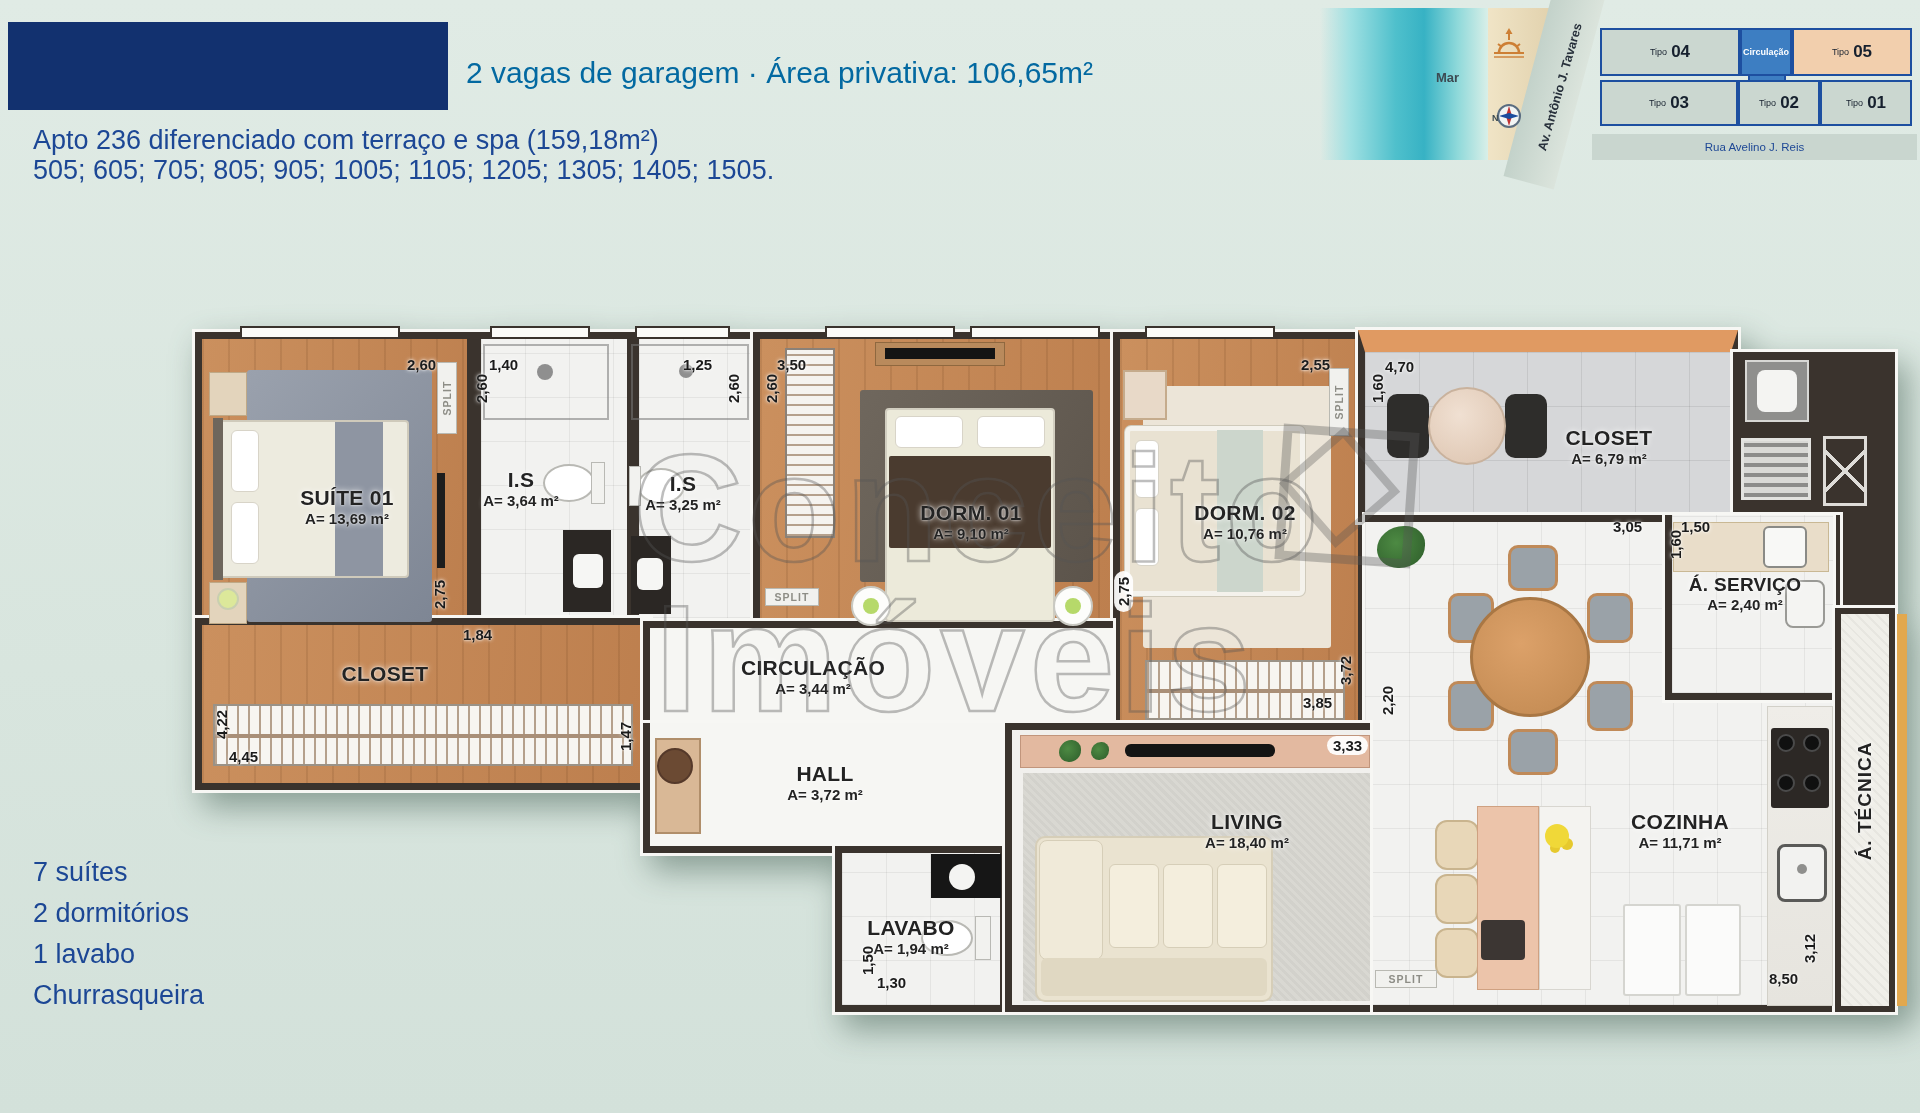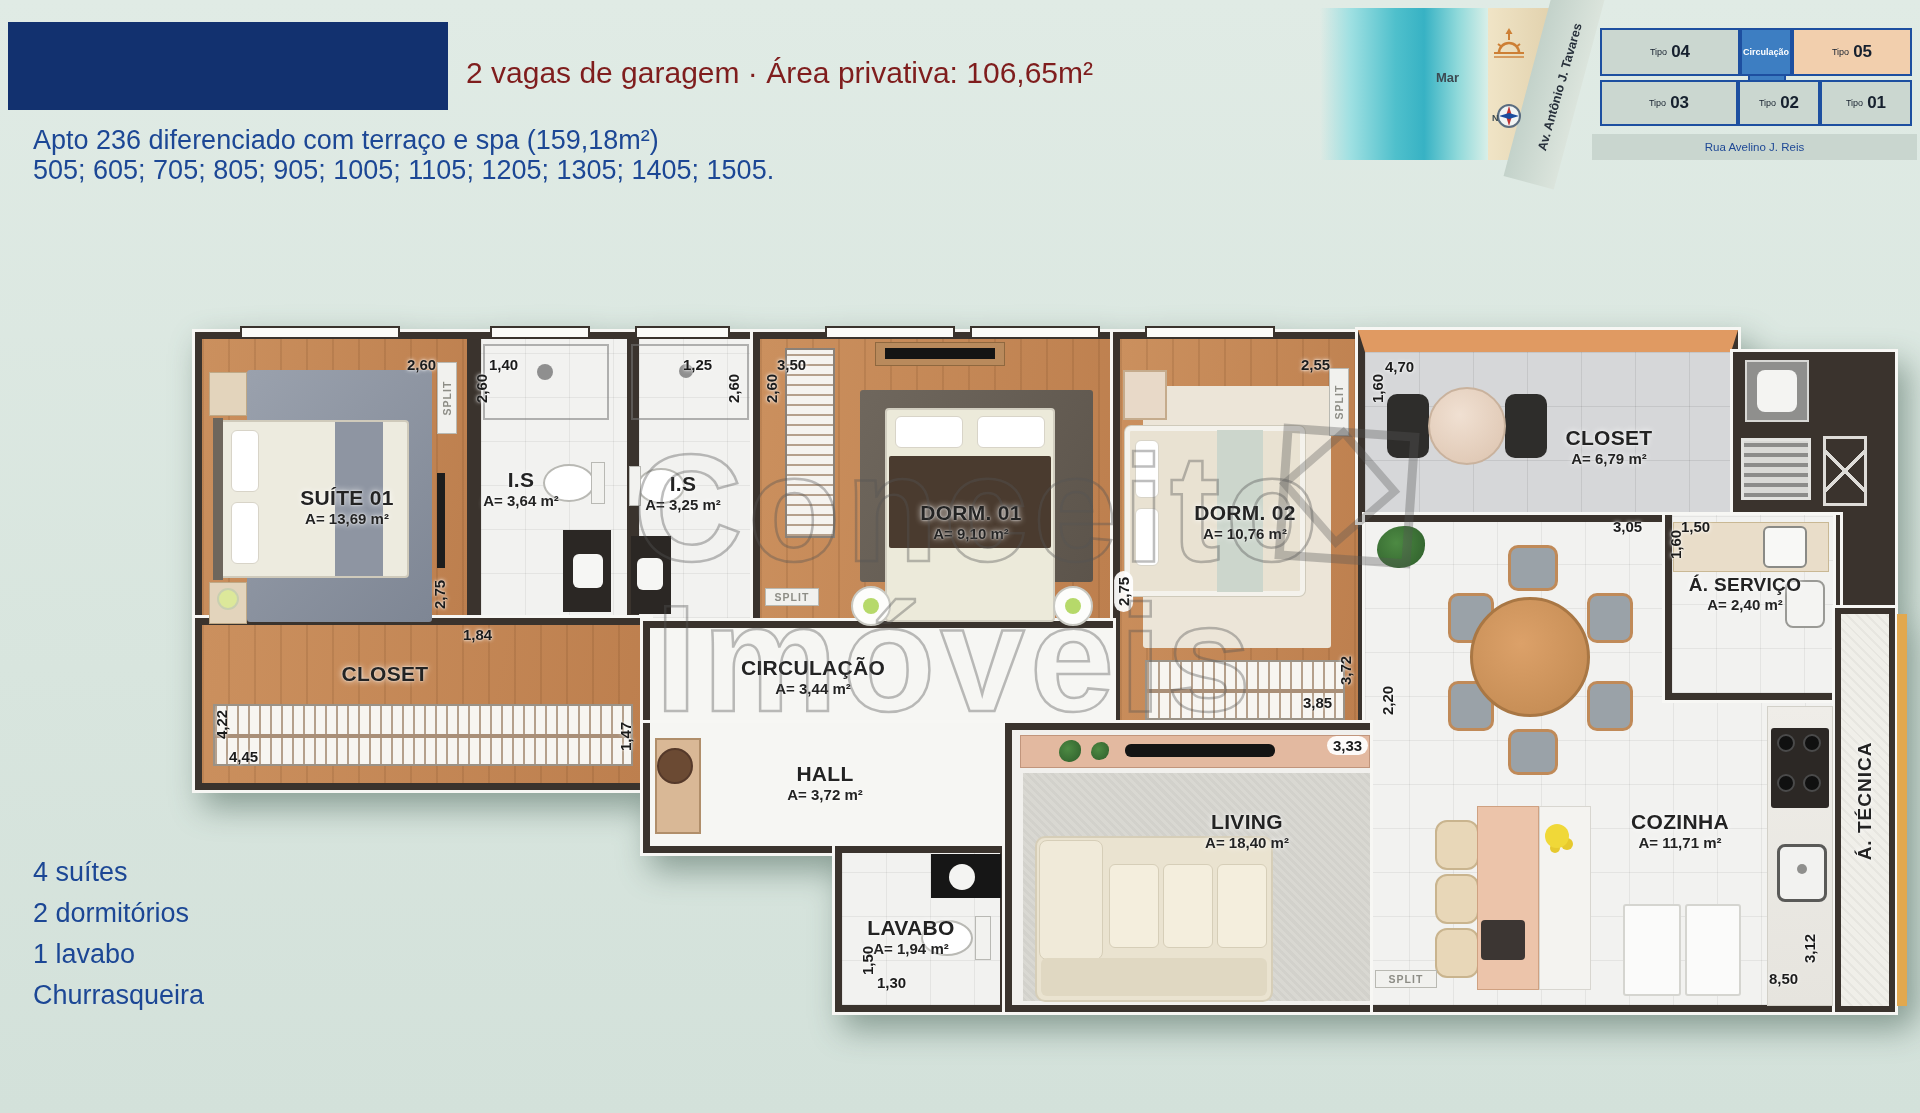--- a/index.html
+++ b/index.html
@@ -5,21 +5,21 @@
   html,body{margin:0;padding:0}
   body{width:1920px;height:1113px;position:relative;overflow:hidden;
        font-family:"Liberation Sans",sans-serif;
        background:linear-gradient(180deg,#e0ebe5 0%,#d8e5de 60%,#d3e1da 100%)}
   .abs{position:absolute}
   
   .title-box{position:absolute;left:8px;top:22px;width:440px;height:88px;background:#12316f;
              display:flex;align-items:center;justify-content:center;color:#fff;font-size:46px;white-space:nowrap}
   .title-box .reg{font-weight:400;margin-right:13px}
   .title-box .bld{font-weight:700}
-  .subtitle{position:absolute;left:466px;top:56px;font-size:30px;color:#7f1d1d;font-weight:500;white-space:nowrap}
+  .subtitle{position:absolute;left:466px;top:56px;font-size:30px;color:#0369a1;font-weight:500;white-space:nowrap}
   .note{position:absolute;left:33px;color:#1c4795;font-size:27px;white-space:nowrap}
   
   .features{position:absolute;left:33px;top:852px;color:#1c4795;font-size:27px;line-height:41px}
   
   .minimap{position:absolute;left:1320px;top:8px;width:600px;height:160px}
   .mm-unit{position:absolute;border:2.5px solid #1d4fa0;background:#cbd7d0;display:flex;align-items:center;justify-content:center;
            color:#16202e;box-sizing:border-box}
   .mm-unit .pfx{font-size:9px;margin-right:4px}
   .mm-unit .num{font-size:17px;font-weight:700}
   .mm-street{position:absolute;background:#c9d6cf;display:flex;align-items:center;justify-content:center;
@@ -65,21 +65,21 @@
 </head>
 <body>
 
 <div class="title-box">
 </div>
 <div class="subtitle">2 vagas de garagem · Área privativa: 106,65m²</div>
 <div class="note" style="top:125px">Apto 236 diferenciado com terraço e spa (159,18m²)</div>
 <div class="note" style="top:155px">505; 605; 705; 805; 905; 1005; 1105; 1205; 1305; 1405; 1505.</div>
 
 <div class="features">
-  <div>4 suítes</div>
+  <div>7 suítes</div>
   <div>2 dormitórios</div>
   <div>1 lavabo</div>
   <div>Churrasqueira</div>
 </div>
 
 <div class="minimap">
   <div class="abs" style="left:0;top:0;width:168px;height:152px;
               background:linear-gradient(90deg,rgba(190,235,235,0) 0%,#9fe0e2 18%,#4fc0cc 45%,#37b2c4 62%,#8fd9da 82%,#d9efe8 100%)"></div>
   <div class="abs" style="left:168px;top:0;width:62px;height:152px;background:linear-gradient(90deg,#f0e4c6,#e2d2ae)"></div>
   <div class="abs" style="left:116px;top:62px;font-size:13px;font-weight:700;color:#3c4a52">Mar</div>

